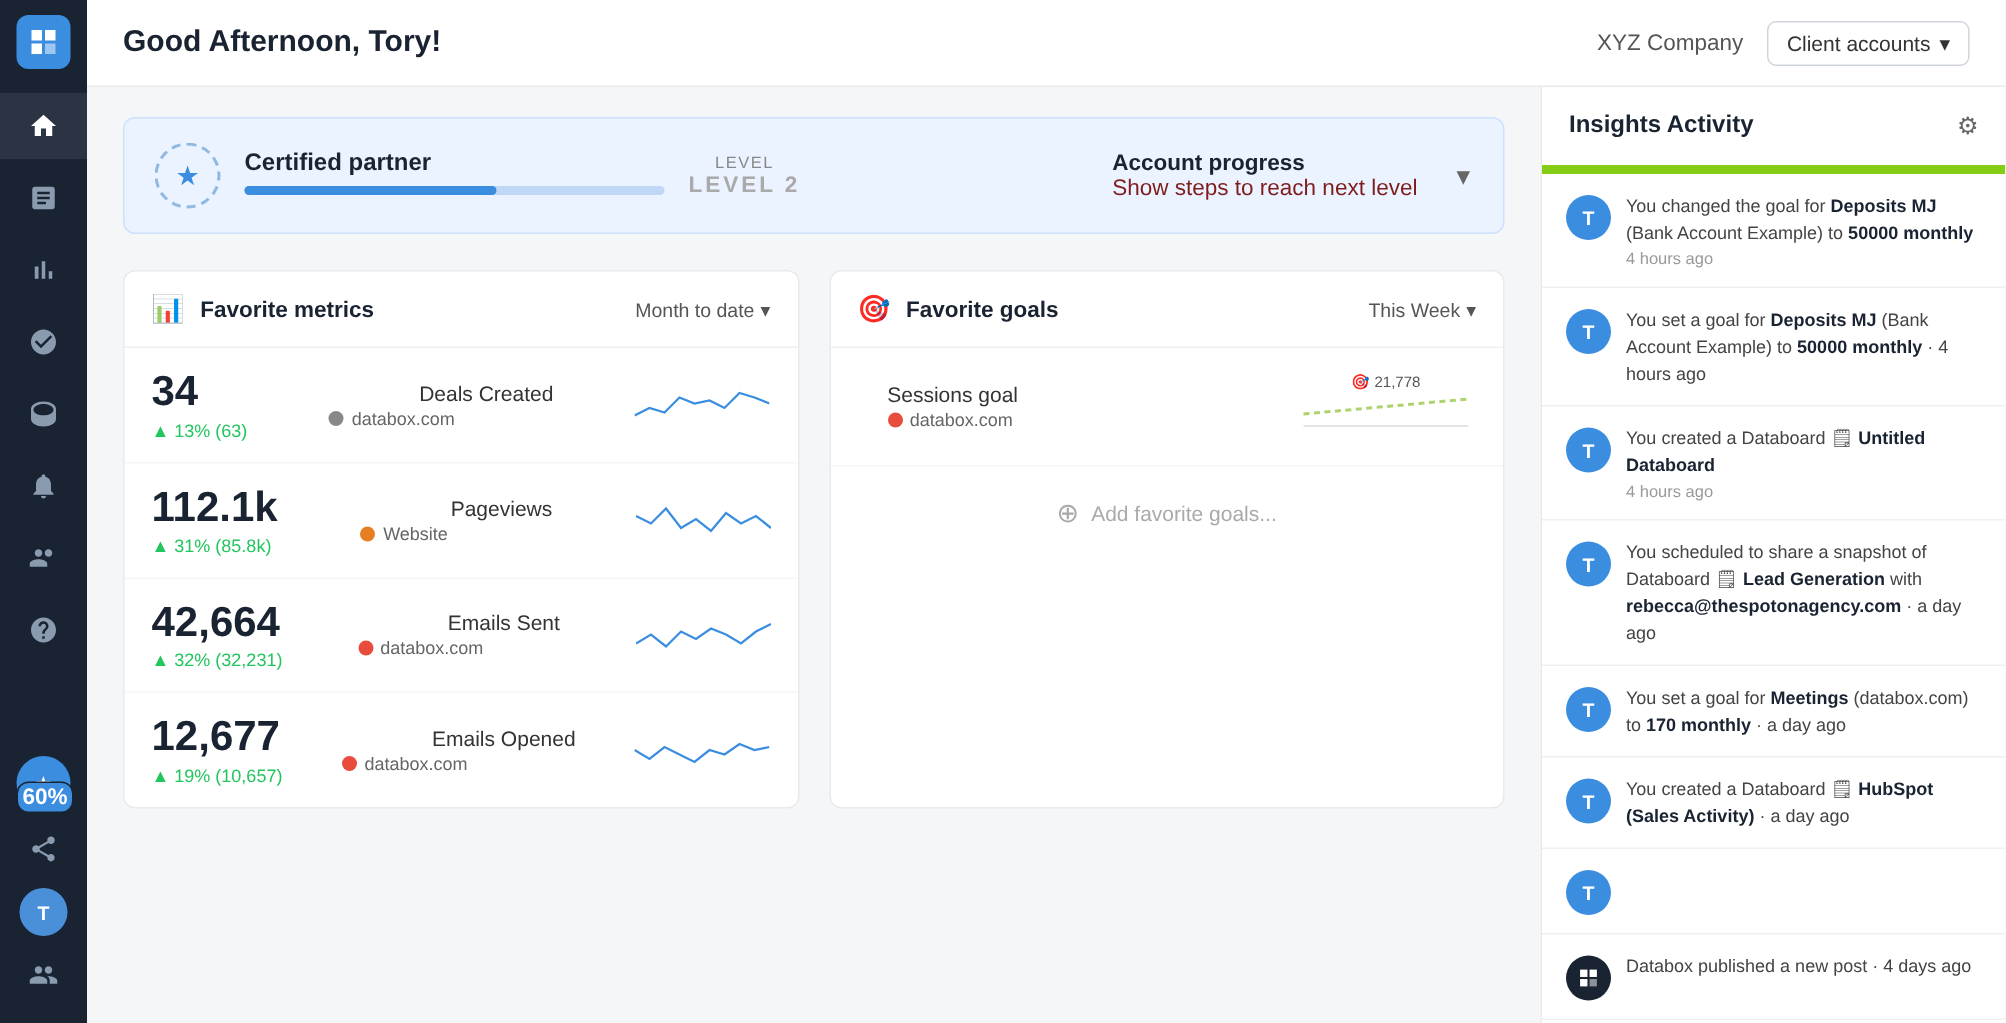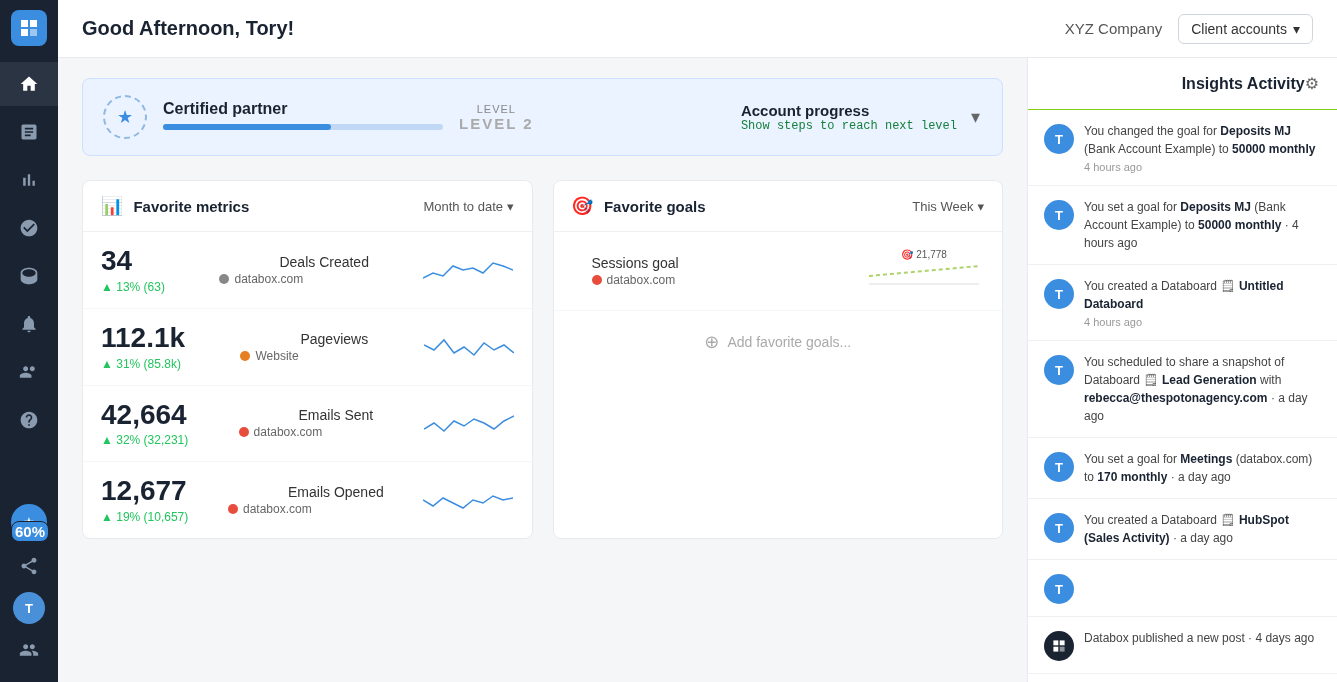--- a/index.html
+++ b/index.html
@@ -90,24 +90,24 @@
       display: flex; align-items: center; justify-content: center;
       color: #3b8de0; font-size: 18px;
     }
     .banner-info h3 { font-size: 16px; font-weight: 700; color: #1a2332; margin-bottom: 6px; }
     .banner-progress-bar { width: 280px; height: 6px; background: #c0d8f5; border-radius: 3px; margin-bottom: 4px; }
     .banner-progress-fill { height: 100%; background: #3b8de0; border-radius: 3px; width: 60%; }
     .banner-progress-text { font-size: 12px; color: #666; }
     .banner-level { text-align: center; }
     .level-label { font-size: 11px; color: #888; text-transform: uppercase; letter-spacing: 1px; }
     .level-value { font-size: 15px; font-weight: 700; color: #aaa; letter-spacing: 2px; }
-    .banner-right { display: flex; align-items: center; gap: 12px; }
+    .banner-right { display: flex; align-items: center; gap: 24px; }
     .account-progress { text-align: left; }
     .account-progress h4 { font-size: 15px; font-weight: 600; color: #1a2332; }
-    .account-progress p { font-size: 12px; color: #15803d; font-family: Liberation Mono, monospace; }
+    .account-progress p { font-size: 15px; color: #7f1d1d; }
     .chevron-btn { background: none; border: none; cursor: pointer; color: #666; font-size: 18px; padding: 2px; }
 
     
     .metrics-grid { display: grid; grid-template-columns: 1fr 1fr; gap: 20px; }
 
     
     .panel { background: white; border-radius: 8px; border: 1px solid #e8eaed; overflow: hidden; }
     .panel-header {
       display: flex; align-items: center; justify-content: space-between;
       padding: 14px 18px; border-bottom: 1px solid #f0f0f0;
@@ -160,22 +160,22 @@
 
     
     .insights-panel {
       width: 310px;
       background: white;
       border-left: 1px solid #e8eaed;
       display: flex; flex-direction: column;
       flex-shrink: 0;
     }
     .insights-header {
-      display: flex; align-items: center; justify-content: flex-end;
-      padding: 16px 18px; border-bottom: 1px solid #84cc16;
+      display: flex; align-items: center; justify-content: space-between;
+      padding: 16px 18px; border-bottom: 6px solid #84cc16;
     }
     .insights-title { font-size: 16px; font-weight: 600; color: #1a2332; }
     .insights-filter { color: #666; cursor: pointer; }
     .insights-list { overflow-y: auto; flex: 1; }
     .insight-item {
       display: flex; gap: 10px;
       padding: 12px 16px; border-bottom: 1px solid #f0f0f0;
     }
     .insight-avatar {
       width: 30px; height: 30px; border-radius: 50%;

